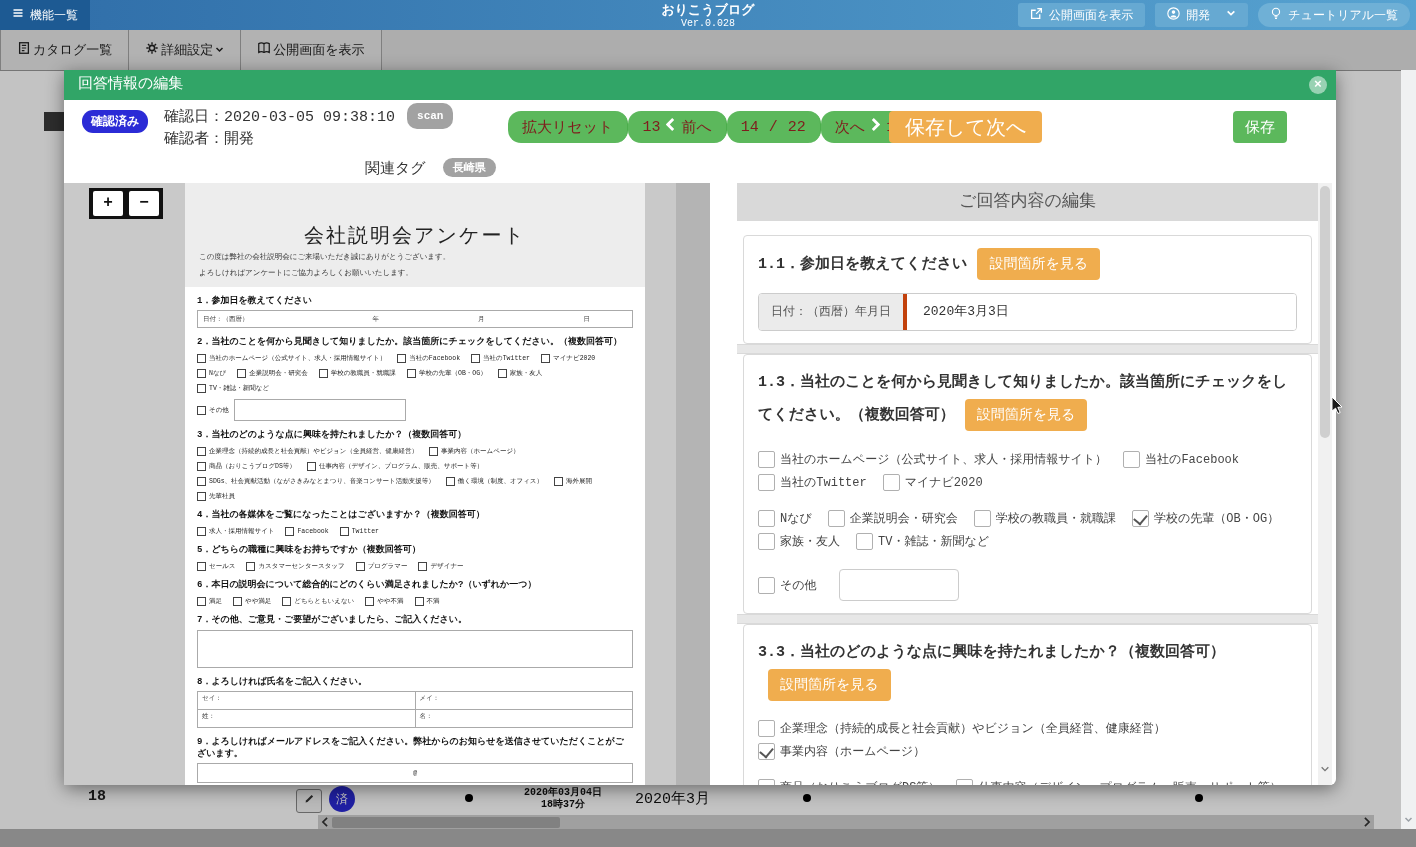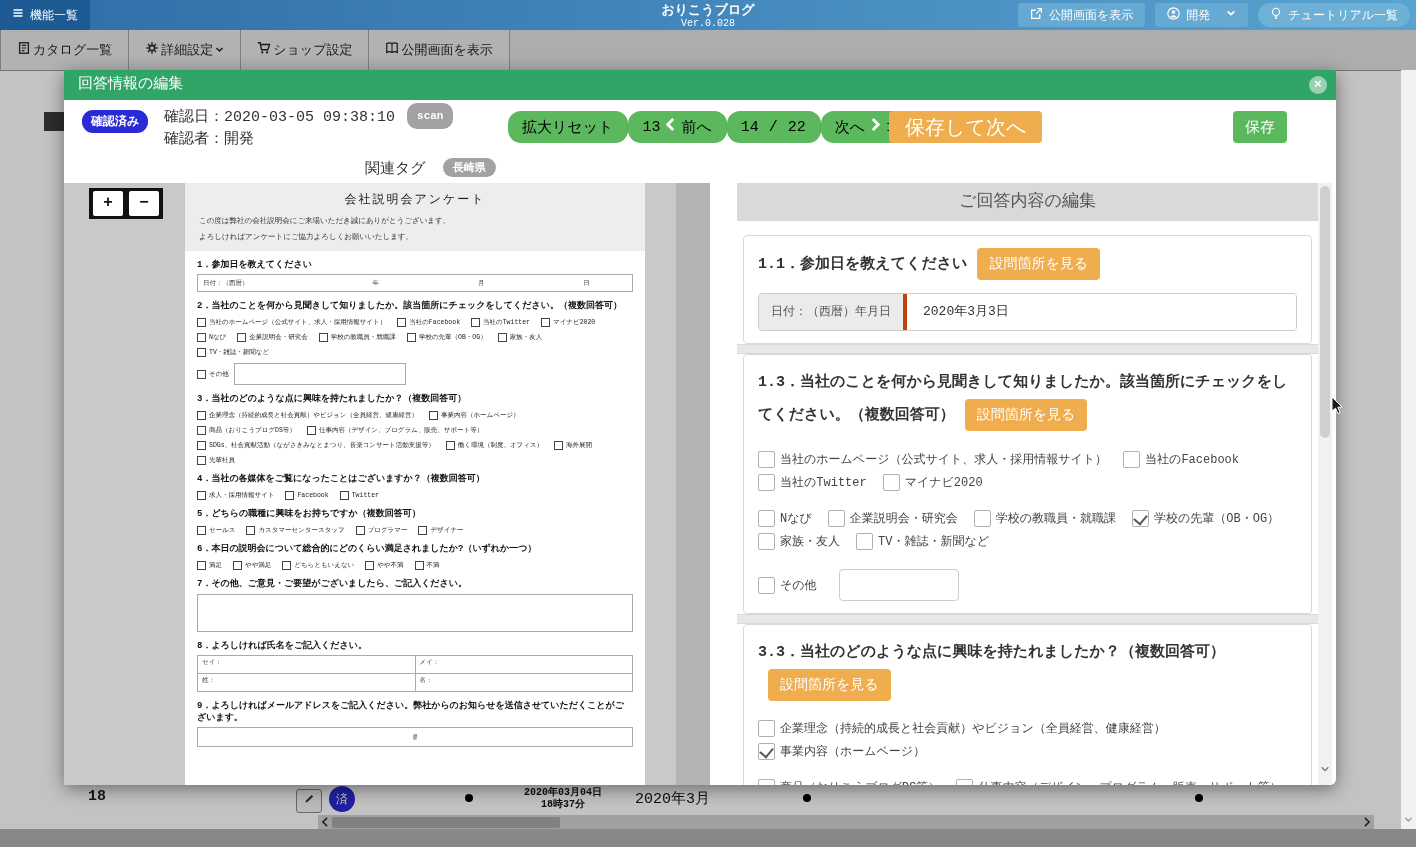--- a/index.html
+++ b/index.html
@@ -50,40 +50,40 @@
   .m-header{position:absolute;left:0;top:0;width:100%;height:30px;background:#31a567;color:#fff;
             font-size:15px;line-height:30px;padding-left:14px;box-sizing:border-box;}
   .m-close{position:absolute;right:9px;top:6px;width:18px;height:18px;border-radius:50%;cursor:pointer;
            background:rgba(255,255,255,.5);color:#fff;font-size:13px;line-height:18px;text-align:center;font-weight:bold;}
   .status-pill{position:absolute;left:18px;top:40px;background:#2b2bd6;color:#fff;font-size:12px;
                font-weight:bold;padding:3px 9px;border-radius:11px;}
   .confirm-block{position:absolute;left:100px;top:33px;font-size:15px;color:#333;line-height:22px;}
   .gray-pill{display:inline-block;background:#a2a2a2;color:#fff;font-size:11px;font-weight:bold;
              padding:2px 10px;border-radius:10px;vertical-align:2px;margin-left:12px;}
   .nav-group{position:absolute;left:444px;top:41px;display:flex;height:32px;border-radius:4px;overflow:hidden;}
-  .grp-btn{background:#5cb85c;color:#000000;font-size:15px;display:inline-flex;align-items:center;gap:6px;
+  .grp-btn{background:#5cb85c;color:#7f1d1d;font-size:15px;display:inline-flex;align-items:center;gap:6px;
            padding:0 14px;border-right:1px solid #4cae4c;cursor:pointer;border-radius:13px;}
   .grp-btn:last-child{border-right:none;}
   .btn-orange{position:absolute;left:825px;top:41px;height:32px;background:#f0ad4e;color:#fff;font-size:20px;
               border-radius:4px;display:inline-flex;align-items:center;padding:0 16px;cursor:pointer;}
   .btn-save{position:absolute;right:49px;top:41px;height:32px;background:#5cb85c;color:#fff;font-size:15px;
             border-radius:4px;display:inline-flex;align-items:center;padding:0 12px;cursor:pointer;}
   .tag-row{position:absolute;left:301px;top:88px;font-size:15px;color:#333;}
   
   .m-body{position:absolute;left:0;top:113px;width:1272px;height:602px;overflow:hidden;}
   .viewer{position:absolute;left:0;top:0;width:612px;height:602px;background:#c9c9c9;}
   .zoombar{position:absolute;left:25px;top:5px;background:#111;padding:3px 4px;display:flex;gap:6px;z-index:5;}
   .zbtn{width:30px;height:25px;background:#fff;color:#111;font-size:16px;font-weight:bold;text-align:center;
         line-height:25px;border-radius:2px;cursor:pointer;}
   .vstrip{position:absolute;left:612px;top:0;width:34px;height:602px;background:#b4b4b4;}
   
   .scanform{position:absolute;left:121px;top:0;width:460px;height:602px;background:#fff;box-sizing:border-box;
             padding:0 12px;color:#222;overflow:hidden;}
   .sf-head{margin:0 -12px;background:#ededed;padding:6px 14px 7px;}
-  .sf-title{font-size:12px;text-align:center;letter-spacing:2px;color:#222;line-height:23px;}
+  .sf-title{font-size:20px;text-align:center;letter-spacing:2px;color:#222;line-height:23px;margin-top:36px;}
   .sf-intro{font-size:7.5px;color:#333;line-height:13px;margin-top:3px;}
   .sf-q{font-size:9px;font-weight:bold;line-height:12px;margin-top:8px;color:#111;}
   .sf-daterow{display:flex;align-items:center;border:1px solid #aaa;height:16px;font-size:6.5px;
               color:#444;padding:0 5px;margin-top:3px;}
   .sf-daterow span{margin-right:4px;}
   .sf-row{display:flex;flex-wrap:wrap;column-gap:11px;row-gap:3px;font-size:6.5px;color:#222;
           margin-top:6px;align-items:center;}
   .sf-opt{display:inline-flex;align-items:center;white-space:nowrap;}
   .sf-box{display:inline-block;width:7px;height:7px;border:1px solid #444;margin-right:3px;flex:none;background:#fff;}
   .sf-otherrow{display:flex;align-items:center;font-size:6.5px;margin-top:6px;}
@@ -178,28 +178,20 @@
             <circle cx="8" cy="8" r="3" fill="none" stroke="currentColor" stroke-width="1.8"></circle>
             <path d="M8 1.5V4M8 12v2.5M1.5 8H4M12 8h2.5M3.4 3.4l1.7 1.7M10.9 10.9l1.7 1.7M12.6 3.4l-1.7 1.7M5.1 10.9l-1.7 1.7" stroke="currentColor" stroke-width="1.6"></path>
           </svg></span>
         <span>詳細設定</span>
         <span><svg width="9" height="9" viewBox="0 0 12 12">
             <path d="M2 4l4 4 4-4" fill="none" stroke="currentColor" stroke-width="2"></path>
           </svg></span>
       </div>
       <div class="tcell">
         <span><svg width="14" height="14" viewBox="0 0 16 16">
-            <path d="M1 2h2.5l1.7 8h7.3l1.8-6H4" fill="none" stroke="currentColor" stroke-width="1.5"></path>
-            <circle cx="6" cy="13" r="1.3" fill="currentColor"></circle>
-            <circle cx="11.5" cy="13" r="1.3" fill="currentColor"></circle>
-          </svg></span>
-        <span>ショップ設定</span>
-      </div>
-      <div class="tcell">
-        <span><svg width="14" height="14" viewBox="0 0 16 16">
             <path d="M2 3c2-1.2 4-1.2 6 0 2-1.2 4-1.2 6 0v10c-2-1.2-4-1.2-6 0-2-1.2-4-1.2-6 0z" fill="none" stroke="currentColor" stroke-width="1.4"></path>
             <path d="M8 3v10" stroke="currentColor" stroke-width="1.2"></path>
           </svg></span>
         <span>公開画面を表示</span>
       </div>
     </div>
 
   <div class="bg-sliver"></div>
   <div class="bgrow" style="left:88px;top:788px;font-size:15px;font-weight:bold;">18</div>
   <div class="edit-btn">

